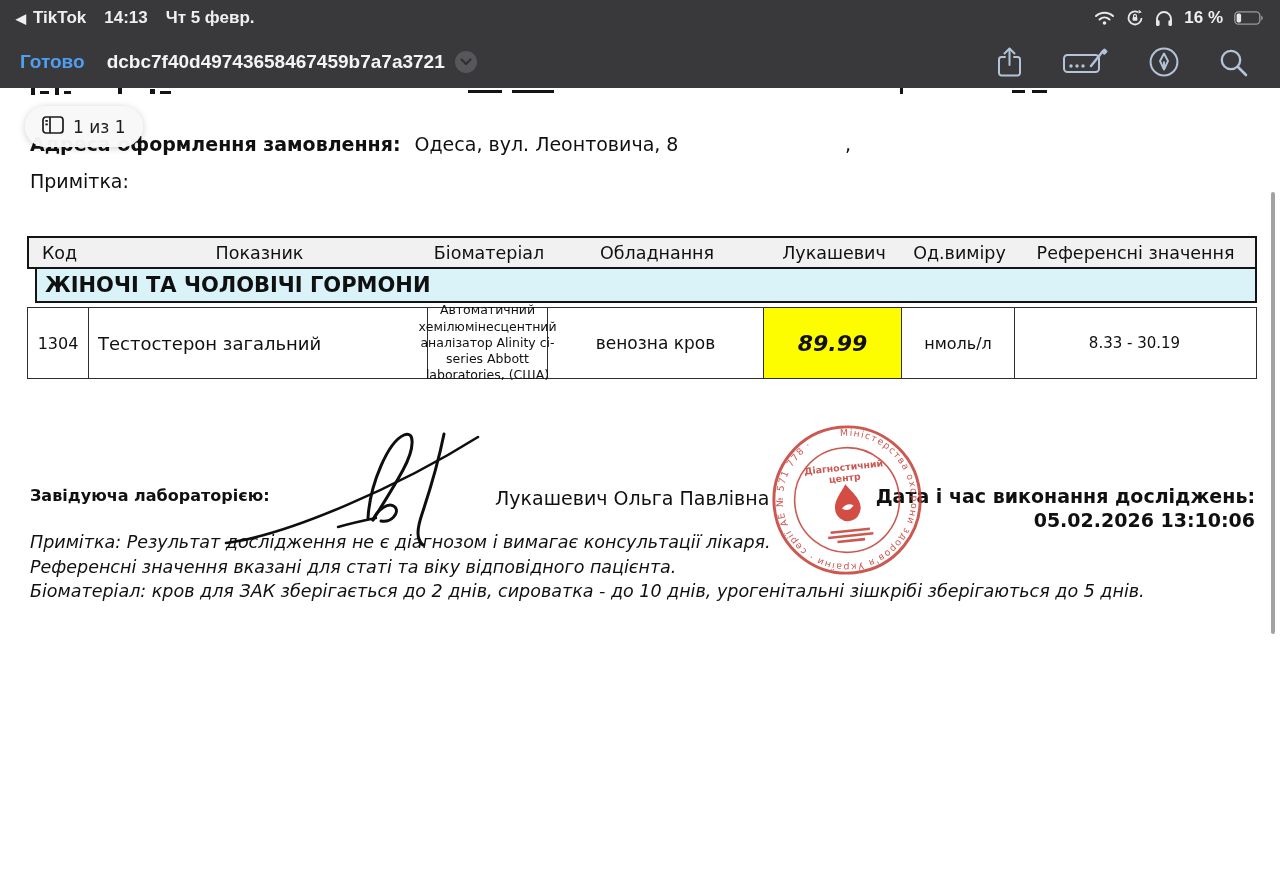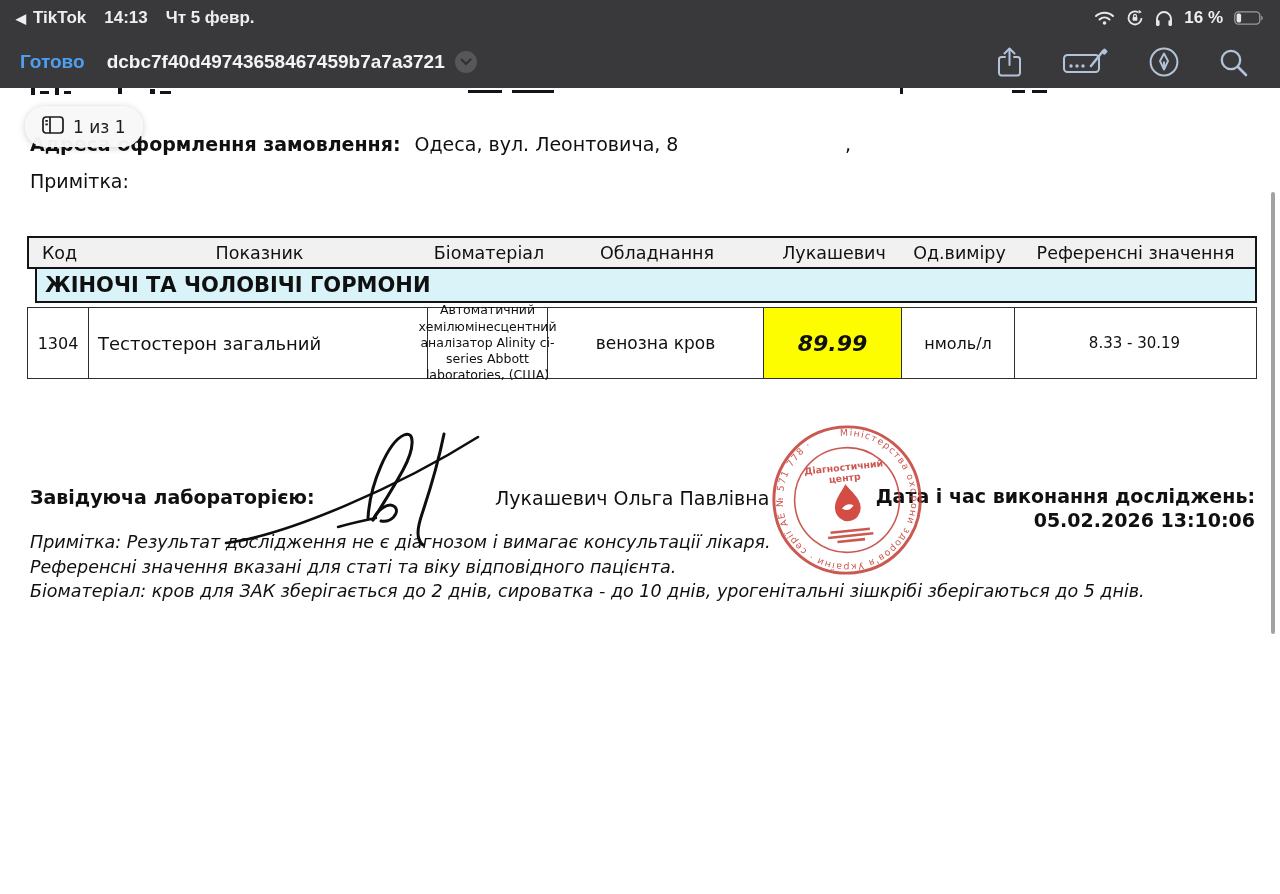--- a/index.html
+++ b/index.html
@@ -50,21 +50,21 @@
   .c:last-child{border-right:none;}
   .c-code{font-size:16px;}
   .c-ind{justify-content:flex-start;padding-left:9px;font-size:18px;}
   .c-bio{font-size:17px;}
   .c-equip{font-size:12.5px;text-align:center;line-height:1.3;padding:2px 5px;}
   .c-res{background:#fdfd00;font-weight:bold;font-style:italic;font-size:22px;}
   .c-units{font-size:16px;}
   .c-ref{font-size:15px;}
   .iso-note{position:absolute;left:30px;top:297px;font-size:19px;font-weight:bold;}
   
-  .sig-label{position:absolute;left:30px;top:398px;font-size:19px;font-weight:bold;}
+  .sig-label{position:absolute;left:30px;top:398px;font-size:16px;font-weight:bold;}
   .sig-name{position:absolute;left:495px;top:399px;font-size:19px;}
   .sig-svg{position:absolute;left:218px;top:338px;z-index:3;}
   .stamp{position:absolute;left:768px;top:333px;transform:rotate(-6deg);z-index:2;}
   .exec-block{position:absolute;right:25px;top:396px;text-align:right;font-weight:bold;
               font-size:19px;line-height:24px;}
   .footnotes{position:absolute;left:30px;top:442px;font-style:italic;font-size:17.5px;
              line-height:24.5px;}
   .scrollbar{position:absolute;left:1271px;top:104px;width:4px;height:442px;background:#a2a2a2;
              border-radius:2px;cursor:pointer;}
 </style>

